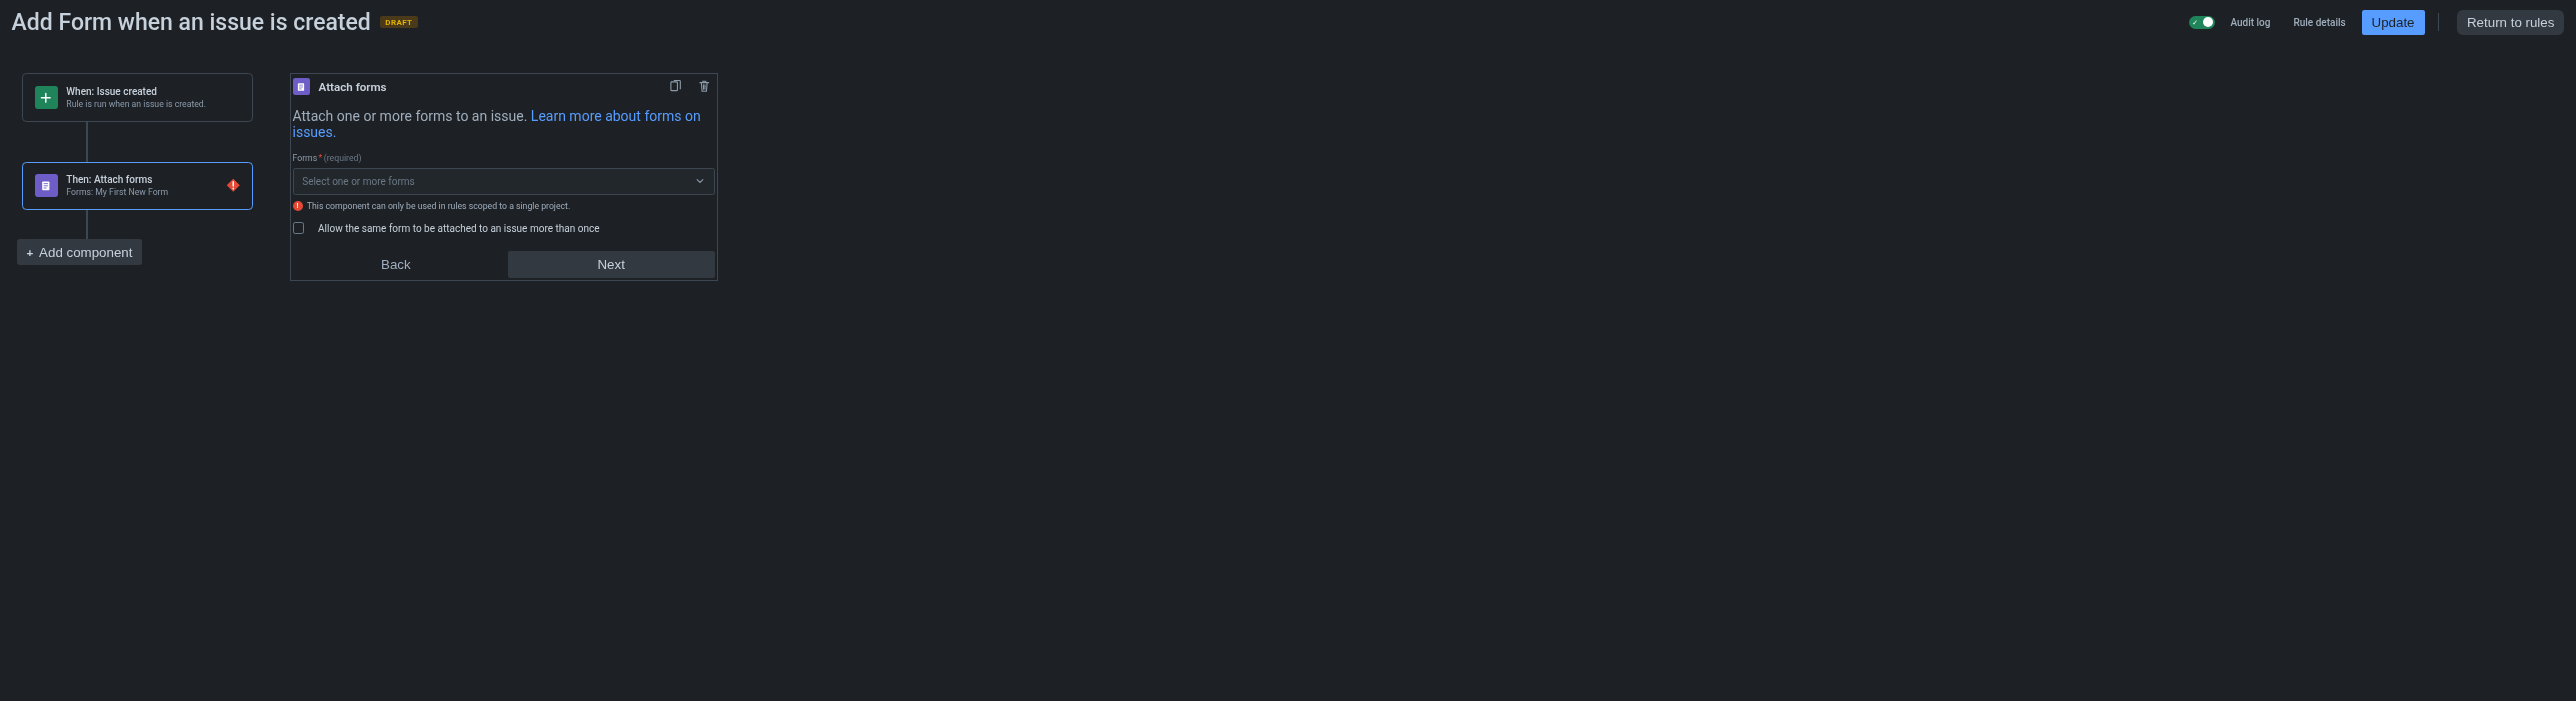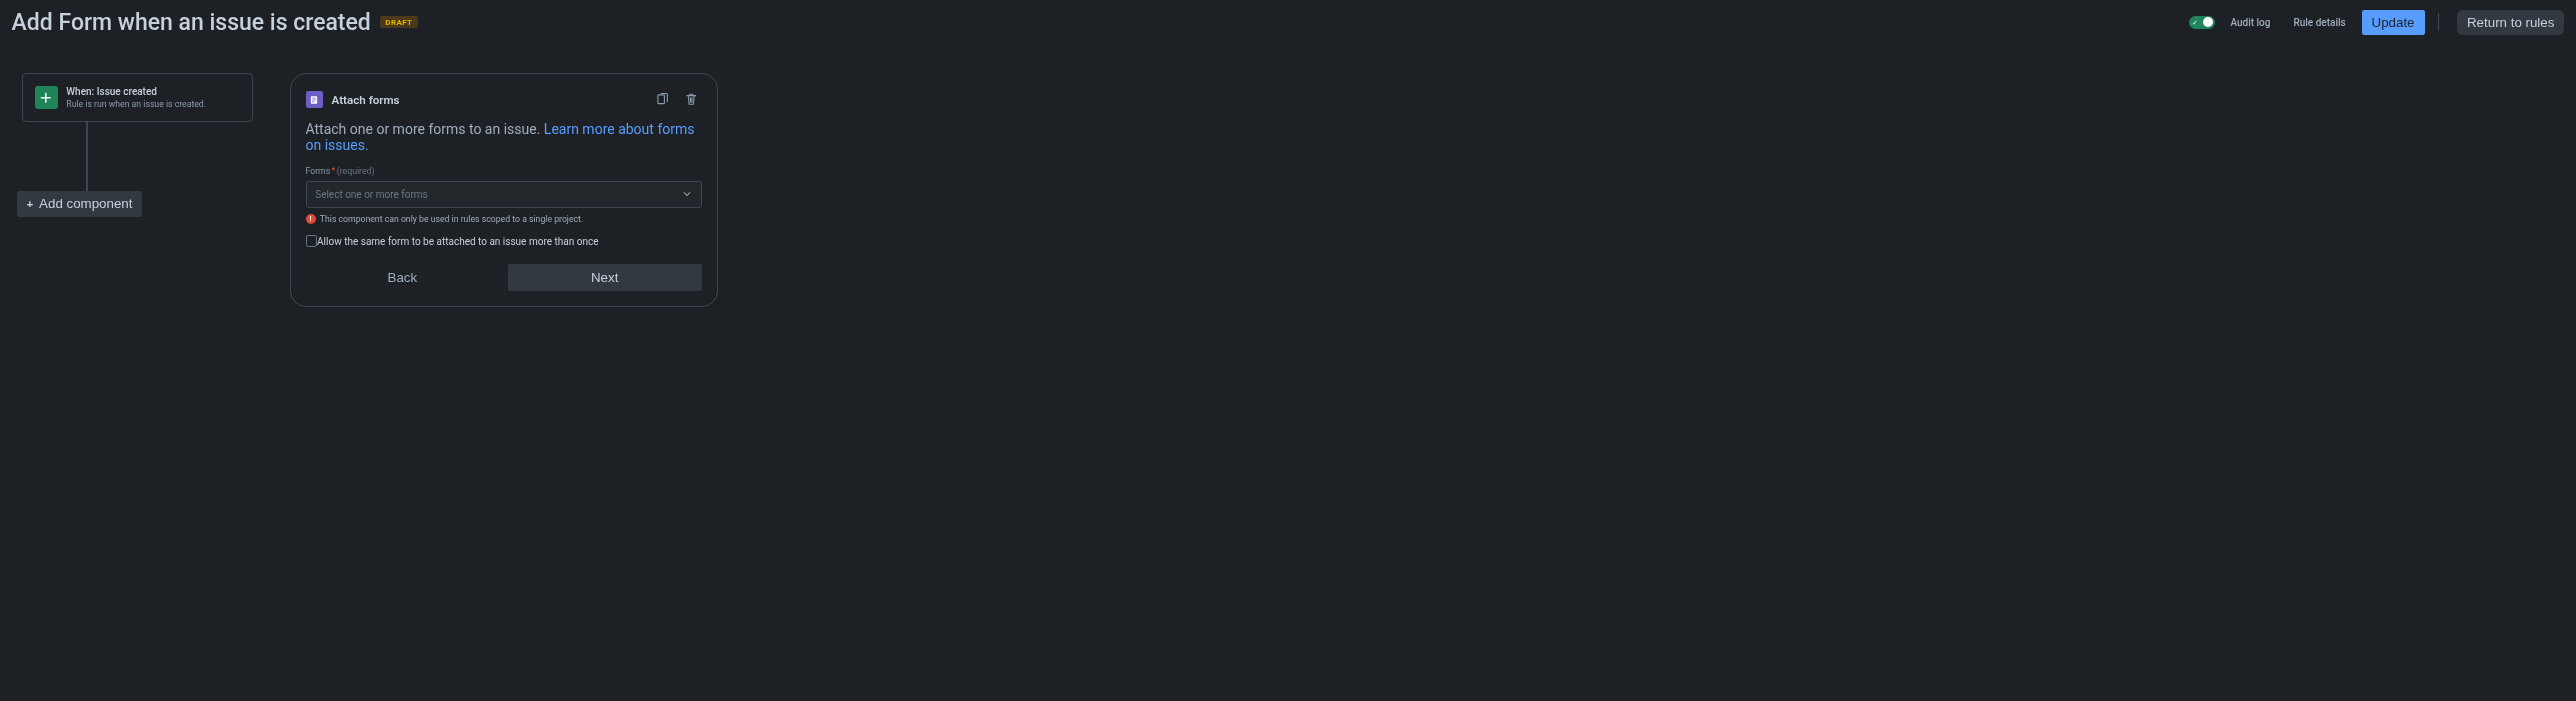--- a/index.html
+++ b/index.html
@@ -175,22 +175,22 @@
       background: #3d4751;
       margin-left: -101px;
     }
     .plus-icon {
       font-size: 11.6px;
       font-weight: bold;
     }
     .details-panel {
       width: 428px;
       border: 0.7px solid #3d4751;
-      border-radius: 16px;
-      padding: 15px;
+      border-radius: 0;
+      padding: 2px;
       background: #1d2125;
     }
     .panel-header {
       display: flex;
       align-items: center;
       gap: 8.7px;
       margin-bottom: 11.6px;
     }
     .panel-header-icon {
       width: 17.4px;
@@ -263,21 +263,21 @@
       display: flex;
       align-items: center;
       justify-content: center;
       color: #fff;
       font-size: 7.2px;
       font-weight: bold;
     }
     .checkbox-row {
       display: flex;
       align-items: center;
-      gap: 0;
+      gap: 14px;
       margin-bottom: 17.4px;
     }
     .checkbox {
       width: 11.6px;
       height: 11.6px;
       border: 1.4px solid #6b7885;
       border-radius: 2.2px;
       cursor: pointer;
     }
     .checkbox-label {
@@ -339,20 +339,38 @@
         <div class="flow-title">When: Issue created</div>
         <div class="flow-subtitle">Rule is run when an issue is created.</div>
       </div>
     </div>
 
     <div class="flow-connector"></div>
 
 
     <div class="flow-connector"></div>
 
+    <div class="flow-card selected">
+      <div class="flow-icon purple">
+        <svg width="11.6" height="11.6" viewBox="0 0 16 16">
+            <rect x="3" y="2" width="10" height="12" rx="1" fill="#fff"></rect>
+            <path d="M5 5h6M5 8h6M5 11h4" stroke="#6e5dc6" stroke-width="1.2"></path>
+          </svg>
+      </div>
+      <div class="flow-text">
+        <div class="flow-title">Then: Attach forms</div>
+        <div class="flow-subtitle">Forms: My First New Form</div>
+      </div>
+      <span class="error-icon">
+        <svg width="14.5" height="14.5" viewBox="0 0 20 20">
+            <path d="M10 1l9 9-9 9-9-9z" fill="#e34935"></path>
+            <path d="M10 5v6M10 14v1" stroke="#fff" stroke-width="2" stroke-linecap="round"></path>
+          </svg>
+      </span>
+    </div>
 
     <div class="add-connector"></div>
 
     <button class="add-component-btn">
       <span class="plus-icon">+</span>
       <span>Add component</span>
     </button>
 
   </div>
 

